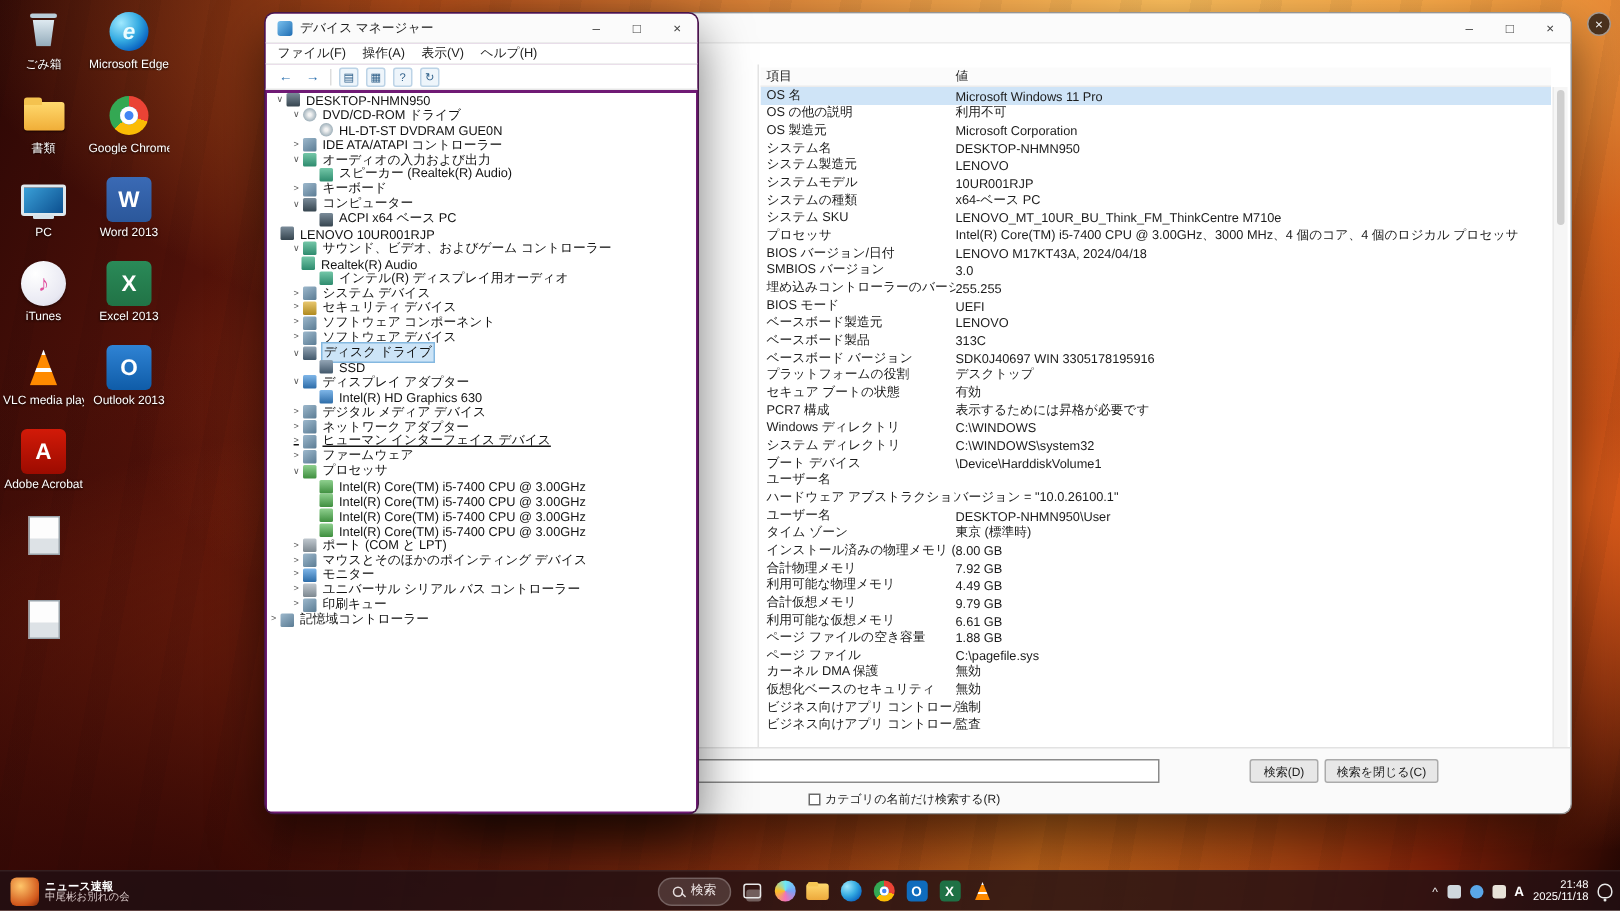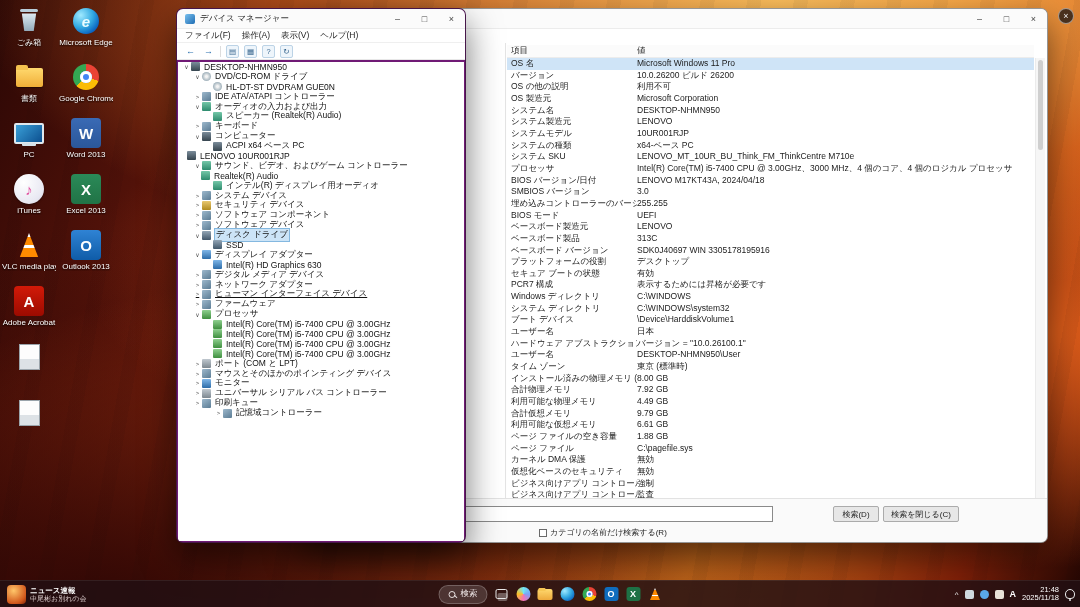--- a/index.html
+++ b/index.html
@@ -73,21 +73,21 @@
   .t-display .ticon,.t-monitor .ticon{background:linear-gradient(#7fb6e8,#2d6ca8);}
   .t-security .ticon{background:linear-gradient(#e8c76f,#b08a1f);}
   .t-usb .ticon,.t-port .ticon{background:linear-gradient(#c0c8cf,#7d8890);}
 
   
   .si{left:300px;top:8px;width:748px;height:535px;z-index:10;background:#fff;}
   .si-nav{position:absolute;left:0;top:34px;bottom:44px;width:205px;background:#fff;border-right:1px solid #e4e4e4;}
   .si-header{position:absolute;left:206px;right:13px;top:36px;height:13px;display:flex;align-items:center;font-size:8.5px;color:#222;background:#fbfbfb;border-bottom:1px solid #ececec;}
   .si-header .col-item{width:130px;padding-left:4px;}
   .si-rows{position:absolute;left:206px;right:13px;top:49px;bottom:44px;overflow:hidden;font-size:8.5px;color:#1b1b1b;}
-  .si-row{display:flex;height:11.66px;white-space:nowrap;}
+  .si-row{display:flex;height:11.66px;align-items:center;white-space:nowrap;}
   .si-row .cell-item{width:130px;flex:0 0 auto;padding-left:4px;overflow:hidden;}
   .si-row .cell-value{flex:1;overflow:hidden;}
   .si-row.selected{background:#cfe4f7;}
   .si-scroll{position:absolute;right:2px;top:49px;bottom:44px;width:10px;background:#f6f6f6;border-left:1px solid #ebebeb;}
   .si-scroll:before{content:"";position:absolute;top:2px;left:2px;right:2px;height:90px;background:#cfcfcf;border-radius:4px;}
   .si-search{position:absolute;left:0;right:0;bottom:0;height:44px;background:#fafafa;border-top:1px solid #e2e2e2;font-size:8px;color:#222;}
   .si-input{position:absolute;left:90px;top:7px;width:382px;height:16px;border:1px solid #8a8a8a;background:#fff;font-size:8.5px;padding:0 3px;}
   .si-btn{position:absolute;top:7px;height:16px;font-size:8px;color:#222;background:#e7e7e7;border:1px solid #ababab;border-radius:2px;}
   .btn-search{left:532px;width:46px;}
   .btn-close-search{left:582px;width:76px;}
@@ -232,24 +232,20 @@
   <div class="si-header">
     <div class="col-item">項目</div>
     <div class="col-value">値</div>
   </div>
   <div class="si-rows">
     <div class="si-row selected">
         <div class="cell-item">OS 名</div>
         <div class="cell-value">Microsoft Windows 11 Pro</div>
       </div>
       <div class="si-row">
-        <div class="cell-item">バージョン</div>
-        <div class="cell-value">10.0.26200 ビルド 26200</div>
-      </div>
-      <div class="si-row">
         <div class="cell-item">OS の他の説明</div>
         <div class="cell-value">利用不可</div>
       </div>
       <div class="si-row">
         <div class="cell-item">OS 製造元</div>
         <div class="cell-value">Microsoft Corporation</div>
       </div>
       <div class="si-row">
         <div class="cell-item">システム名</div>
         <div class="cell-value">DESKTOP-NHMN950</div>
@@ -321,21 +317,20 @@
       <div class="si-row">
         <div class="cell-item">システム ディレクトリ</div>
         <div class="cell-value">C:\WINDOWS\system32</div>
       </div>
       <div class="si-row">
         <div class="cell-item">ブート デバイス</div>
         <div class="cell-value">\Device\HarddiskVolume1</div>
       </div>
       <div class="si-row">
         <div class="cell-item">ユーザー名</div>
-        <div class="cell-value">日本</div>
       </div>
       <div class="si-row">
         <div class="cell-item">ハードウェア アブストラクション レイヤー</div>
         <div class="cell-value">バージョン = "10.0.26100.1"</div>
       </div>
       <div class="si-row">
         <div class="cell-item">ユーザー名</div>
         <div class="cell-value">DESKTOP-NHMN950\User</div>
       </div>
       <div class="si-row">
@@ -593,21 +588,21 @@
       <div class="trow t-usb" style="padding-left: 15px;">
         <span class="exp">&gt;</span>
         <span class="ticon"></span>
         <span class="tlabel">ユニバーサル シリアル バス コントローラー</span>
       </div>
       <div class="trow t-print" style="padding-left: 15px;">
         <span class="exp">&gt;</span>
         <span class="ticon"></span>
         <span class="tlabel">印刷キュー</span>
       </div>
-      <div class="trow t-storage" style="padding-left: 0; margin-left: 36px;">
+      <div class="trow t-storage" style="padding-left: 0;">
         <span class="exp">&gt;</span>
         <span class="ticon"></span>
         <span class="tlabel">記憶域コントローラー</span>
       </div>
   </div>
 </div>
 
 <div class="screen-x">×</div>
 
 <div class="taskbar">

